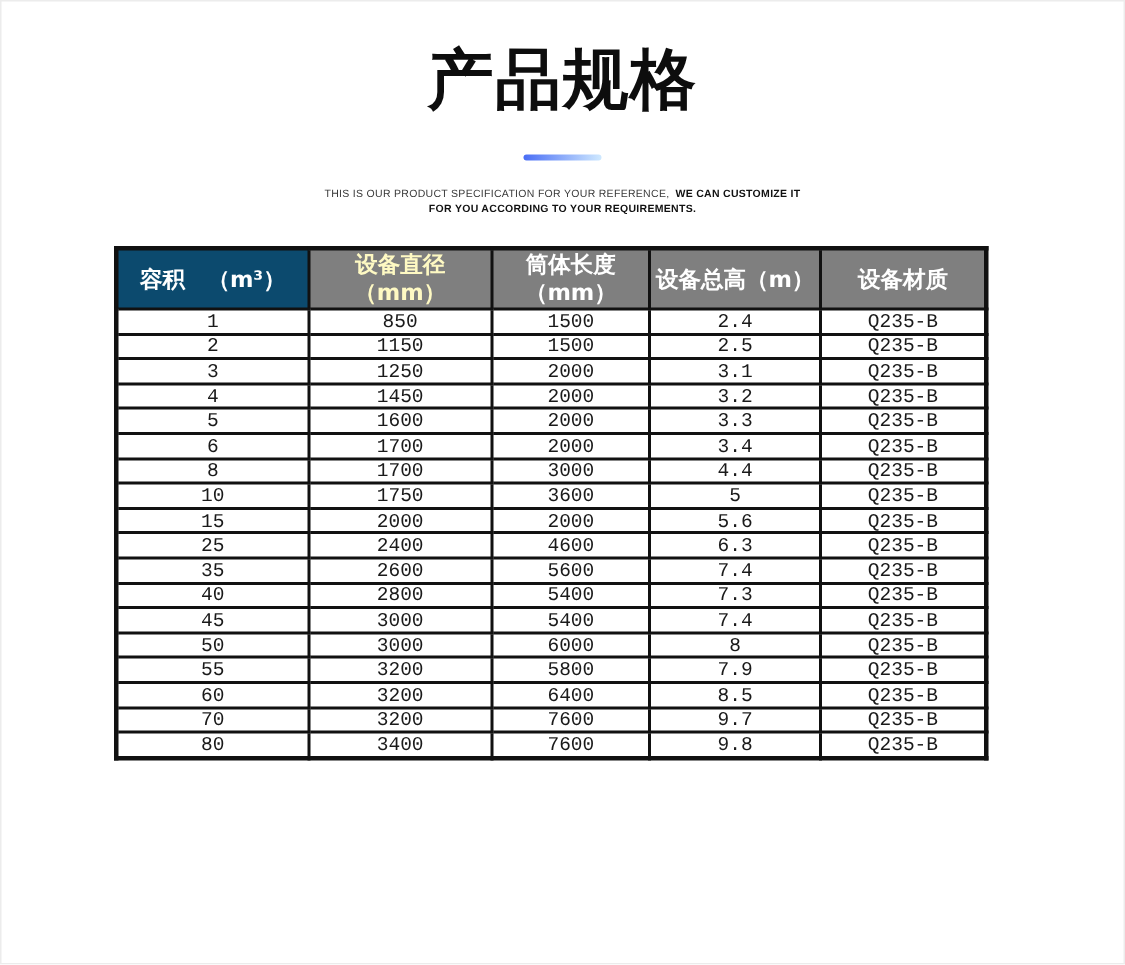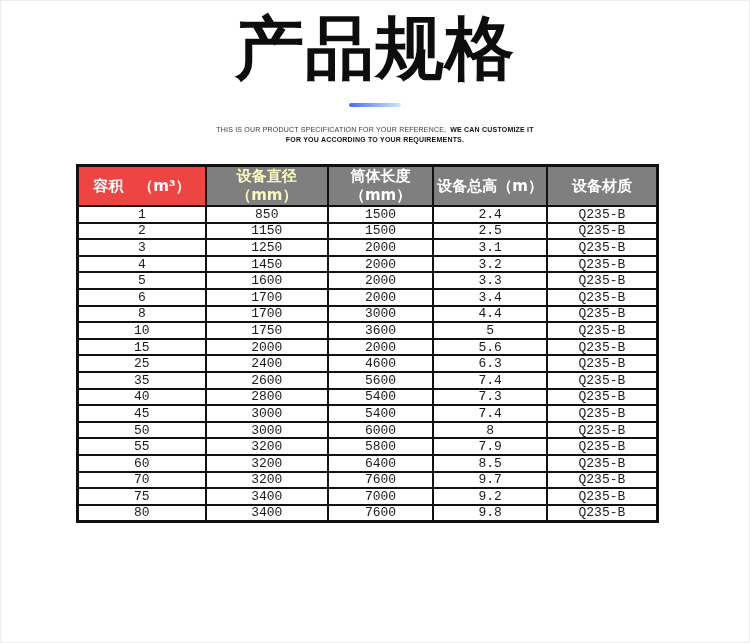--- a/index.html
+++ b/index.html
@@ -7,26 +7,26 @@
     position:relative;
     width:748px;height:641px;
     border:1px solid #ececec;
     background:#fff;
     font-family:"Liberation Sans",sans-serif;
     overflow:hidden;
   }
   .title{
     margin:14px 0 0;
     text-align:center;
-    font-size:69px;
+    font-size:44px;
     line-height:78px;
     font-weight:900;
     color:#0d0d0d;
     letter-spacing:1px;
-    font-family:Liberation Mono, monospace;
+    font-family:Liberation Serif, serif;
   }
   .accent-line{
     width:52px;height:4px;
     margin:10px auto 0;
     border-radius:2px;
     background:linear-gradient(to right,#4a6ef5,#cfe9ff);
   }
   .subtitle{
     margin:18px 0 0;
     text-align:center;
@@ -84,21 +84,21 @@
   <div class="accent-line" style="background: linear-gradient(to right, rgb(74, 110, 245), rgb(207, 233, 255));"></div>
 
   <p class="subtitle">
     <span>THIS IS OUR PRODUCT SPECIFICATION FOR YOUR REFERENCE,</span><span class="bold">WE CAN CUSTOMIZE IT</span>
     <span class="line2">FOR YOU ACCORDING TO YOUR REQUIREMENTS.</span>
   </p>
 
   <table class="spec">
     <thead>
       <tr id="spec-head-row">
-          <th style="background: #ef4444; color: rgb(255, 255, 255);">容积　（m³）</th>
+          <th style="background: #0c4a6e; color: rgb(255, 255, 255);">容积　（m³）</th>
           <th style="background: rgb(127, 127, 127); color: #fef9c3;">设备直径（mm）</th>
           <th style="background: rgb(127, 127, 127); color: rgb(255, 255, 255);">筒体长度（mm）</th>
           <th style="background: rgb(127, 127, 127); color: rgb(255, 255, 255);">设备总高（m）</th>
           <th style="background: rgb(127, 127, 127); color: #ffffff;">设备材质</th>
         </tr>
     </thead>
     <tbody id="spec-body">
         <tr>
           <td>1</td>
           <td>850</td>
@@ -212,27 +212,20 @@
           <td>Q235-B</td>
         </tr>
         <tr>
           <td>70</td>
           <td>3200</td>
           <td>7600</td>
           <td>9.7</td>
           <td>Q235-B</td>
         </tr>
         <tr>
-          <td>75</td>
-          <td>3400</td>
-          <td>7000</td>
-          <td>9.2</td>
-          <td>Q235-B</td>
-        </tr>
-        <tr>
           <td>80</td>
           <td>3400</td>
           <td>7600</td>
           <td>9.8</td>
           <td>Q235-B</td>
         </tr>
       </tbody>
   </table>
 
 </div>

